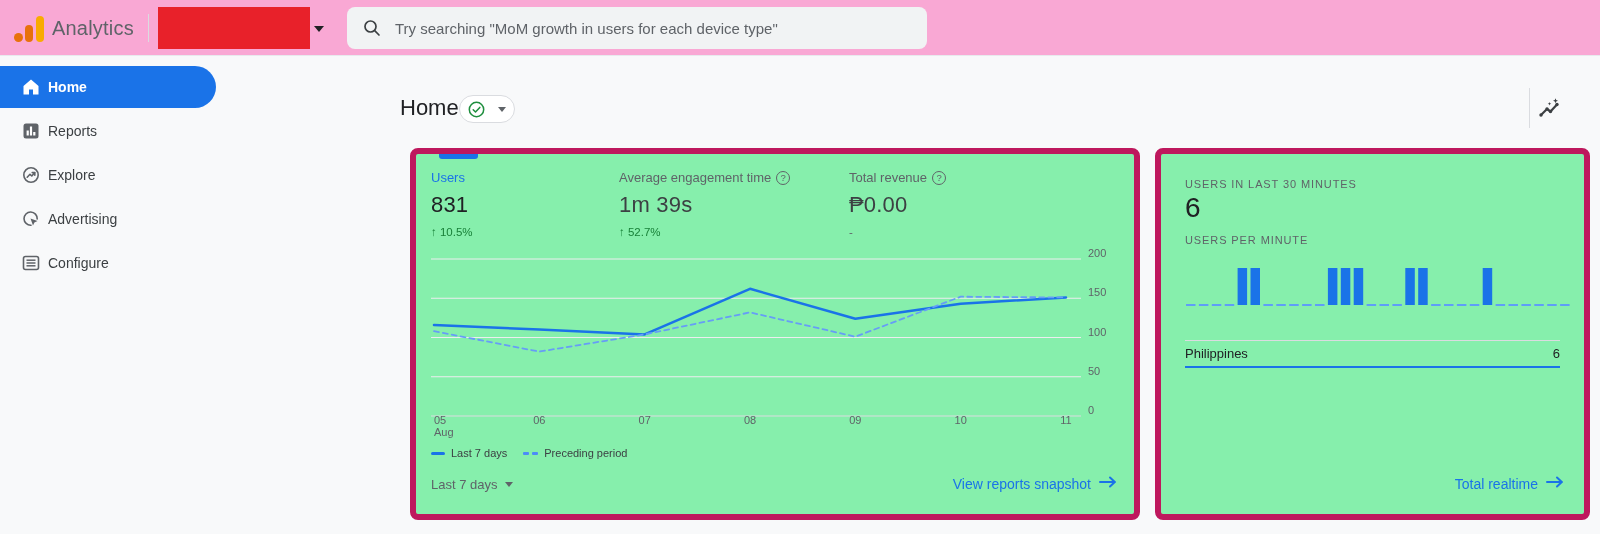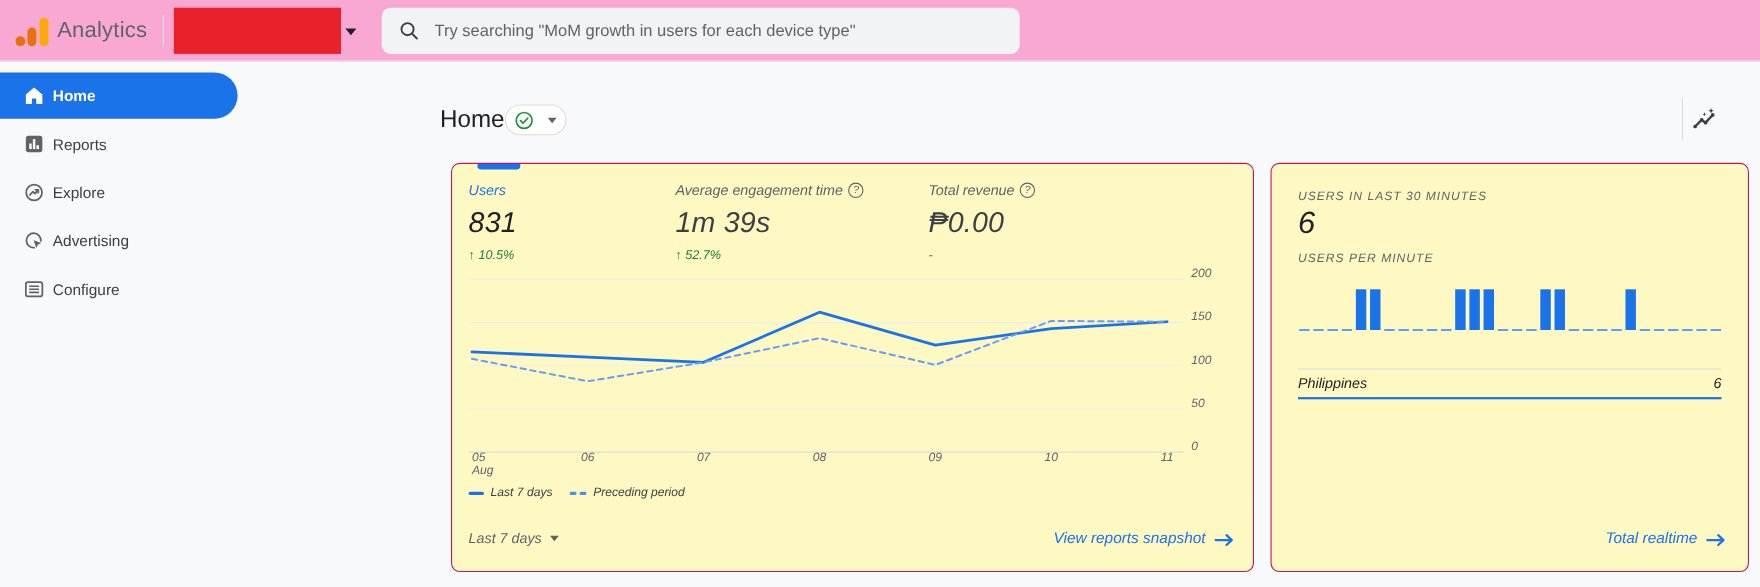--- a/index.html
+++ b/index.html
@@ -28,47 +28,47 @@
   .nav-item.active .nav-label { font-weight:bold; }
 
   
   .page-title { position:absolute; left:400px; top:95px; font-size:22px; font-weight:400; color:#202124; }
   .title-badge { position:absolute; left:459px; top:95px; height:28px; width:56px; border:1px solid #dadce0; border-radius:14px; background:#fff; display:flex; align-items:center; justify-content:space-between; padding:0 8px; cursor:pointer; }
   .caret { width:0; height:0; border-left:4px solid transparent; border-right:4px solid transparent; border-top:5px solid #5f6368; }
   .hdr-divider { position:absolute; left:1529px; top:88px; width:1px; height:40px; background:#dadce0; }
   .insights-btn { position:absolute; left:1536px; top:96px; width:26px; height:26px; cursor:pointer; color:#3c4043; }
 
   
-  .card { position:absolute; top:148px; background:#fef9c3; border:1px solid #be185d; border-radius:8px;font-style:italic; }
+  .card { position:absolute; top:148px; background:#86efac; border:6px solid #be185d; border-radius:8px; }
   .card-overview { left:410px; width:730px; height:372px; }
   .card-realtime { left:1155px; width:435px; height:372px; }
 
   
   .tab-indicator { position:absolute; left:23px; top:0; width:39px; height:5px; background:#1a73e8; border-radius:0 0 3px 3px; }
   .metric { position:absolute; top:16px; }
   .m0 { left:15px; } .m1 { left:98px; } .m2 { left:203px; } .m3 { left:433px; }
   .metric-label { font-size:13px; color:#5f6368; display:flex; align-items:center; gap:5px; }
   .metric.selected .metric-label { color:#1a73e8; font-weight:500; }
-  .metric-value { font-size:26px; color:#3c4043; margin-top:7px; letter-spacing:.2px; }
+  .metric-value { font-size:22px; color:#3c4043; margin-top:7px; letter-spacing:.2px; }
   .metric.selected .metric-value { color:#202124; }
   .metric-delta { font-size:11.5px; color:#188038; margin-top:8px; font-weight:500; }
   .metric-delta.neutral { color:#5f6368; font-weight:400; }
   .help-icon { width:14px; height:14px; border:1px solid #5f6368; border-radius:50%; color:#5f6368; font-size:9.5px; display:inline-flex; align-items:center; justify-content:center; }
 
   .line-chart { position:absolute; left:0; top:92px; }
 
   .legend { position:absolute; left:15px; top:293px; display:flex; align-items:center; gap:16px; font-size:11px; color:#3c4043; }
   .legend-item { display:flex; align-items:center; gap:6px; }
   .sw-solid { width:14px; height:3px; background:#1a73e8; border-radius:2px; }
   .sw-dashed { display:flex; gap:3px; }
   .sw-dashed i { width:6px; height:3px; background:#4c8df6; border-radius:1px; }
 
   .card-footer { position:absolute; left:15px; right:17px; bottom:22px; display:flex; align-items:center; justify-content:space-between; }
   .range-select { display:flex; align-items:center; gap:7px; font-size:13px; color:#5f6368; cursor:pointer; }
-  .card-link { display:flex; align-items:flex-end; gap:8px; font-size:14px; color:#1a73e8; font-weight:500; cursor:pointer; text-decoration:none; }
+  .card-link { display:flex; align-items:flex-start; gap:8px; font-size:14px; color:#1a73e8; font-weight:500; cursor:pointer; text-decoration:none; }
 
   
   .rt-pad { position:absolute; left:24px; right:24px; }
   .rt-label { font-size:11px; letter-spacing:.9px; color:#5f6368; font-weight:500; }
   .rt-title1 { top:24px; }
   .rt-value { position:absolute; left:24px; top:38px; font-size:28px; color:#202124; }
   .rt-title2 { top:80px; }
   .rt-bars { position:absolute; left:24px; top:110px; }
   .rt-thead { top:164px; display:flex; justify-content:space-between; }
   .rt-divider { position:absolute; left:24px; right:24px; top:186px; height:1px; background:#dadce0; }

